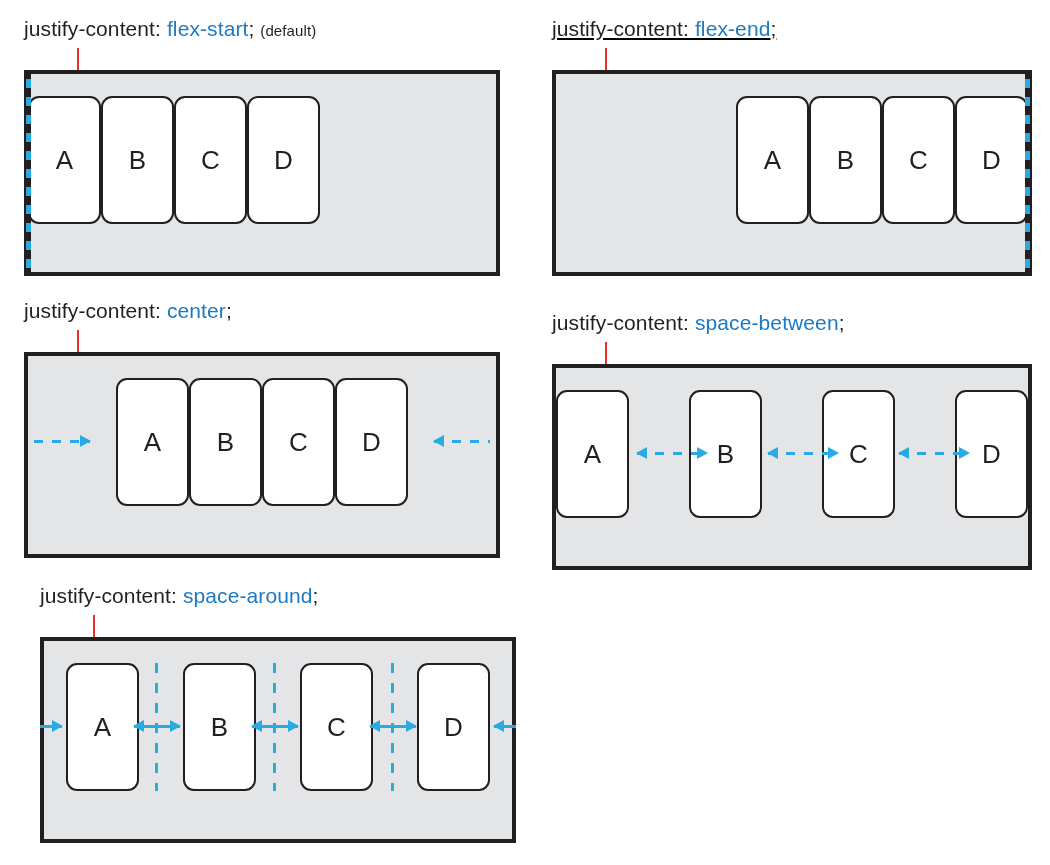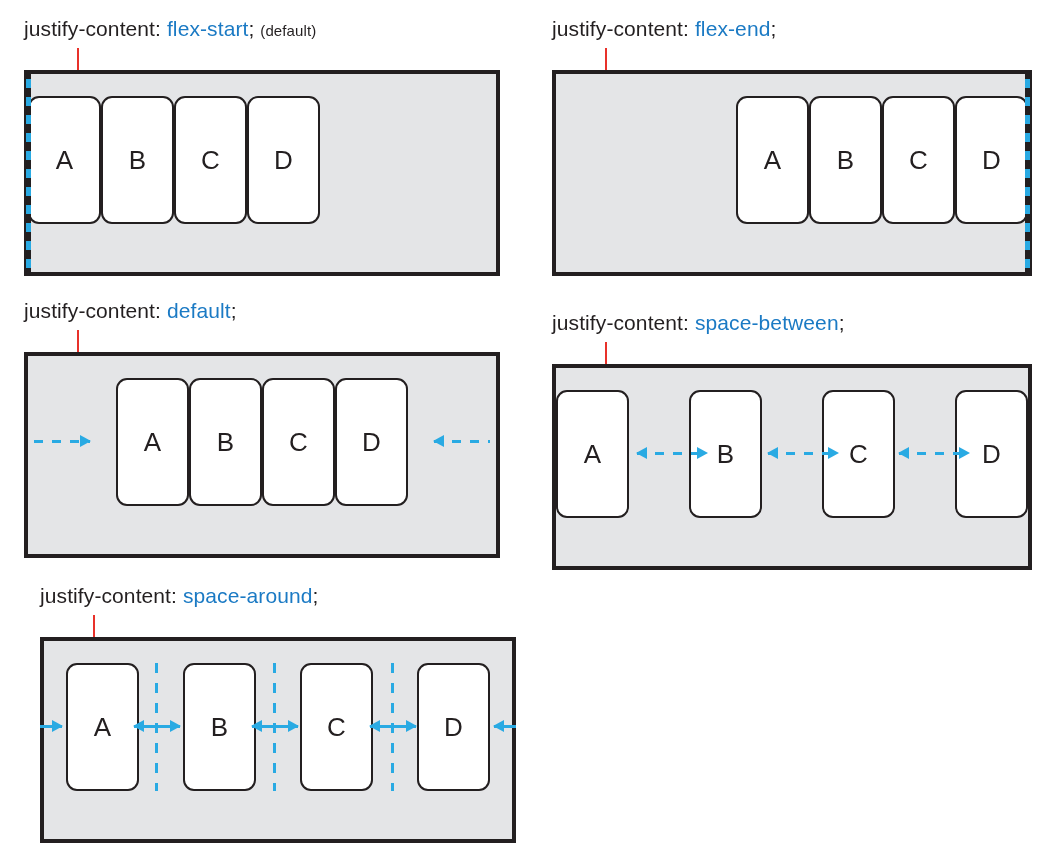--- a/index.html
+++ b/index.html
@@ -12,21 +12,21 @@
   }
   .grid{
     position:absolute;
     left:0;top:0;
     width:1050px;height:865px;
   }
 
   
   .panel{position:absolute;}
   .panel.p0{left:24px;  top:18px;}
-  .panel.p1{left:552px; top:18px;}
+  .panel.p1{left:552px; top:18px;text-decoration:underline;}
   .panel.p2{left:24px;  top:300px;}
   .panel.p3{left:552px; top:312px;}
   .panel.p4{left:40px;  top:585px;}
 
   
   .caption{
     font-size:21px;
     color:#231f20;
     white-space:nowrap;
     line-height:1;
@@ -208,21 +208,21 @@
         <div class="item">B</div>
         <div class="item">C</div>
         <div class="item">D</div>
       </div>
     </div>
   </div>
 
   <div class="panel p2">
     <div class="caption">
       <span class="prop">justify-content:</span>
-      <span class="val">default</span><span class="semi">;</span>
+      <span class="val">center</span><span class="semi">;</span>
     </div>
     <div class="tick"></div>
     <div class="container">
       <div class="arrow a-left">
         <div class="line"></div>
         <div class="head r"></div>
       </div>
       <div class="arrow a-right">
         <div class="line"></div>
         <div class="head l"></div>

